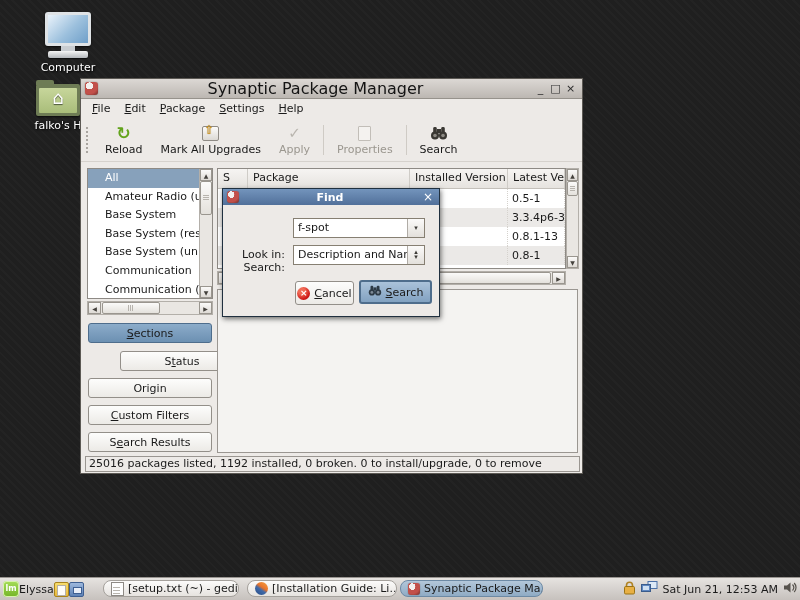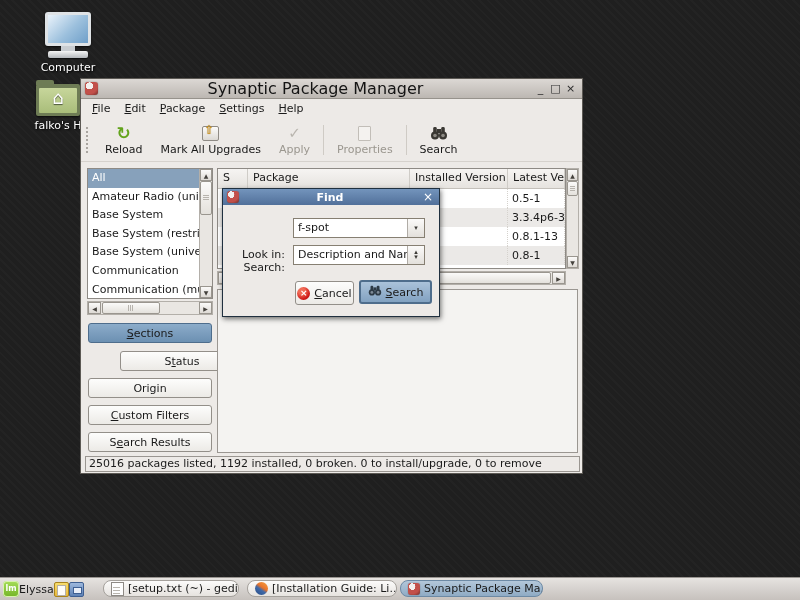--- a/index.html
+++ b/index.html
@@ -42,21 +42,21 @@
   .i-reload{color:#63a41c;font-size:17px;font-weight:bold;line-height:17px;}
   .i-upg{position:relative;width:15px;height:13px;background:linear-gradient(#fcfcfb,#dcd9d4);border:1px solid #8f8b85;border-radius:2px;}
   .i-upg span{position:absolute;left:1px;top:-4px;font-size:12px;color:#d79a1e;text-shadow:0 0 1px #8a5f0a;}
   .i-check{color:#b9b5ae;font-size:15px;}
   .i-doc{width:11px;height:13px;background:#f4f2ef;border:1px solid #c2beb8;border-radius:1px;}
   .binoc{display:inline-block;}
 
   
   .catlist{position:absolute;left:6px;top:89px;width:126px;height:131px;background:#fff;border:1px solid #8e8a85;box-sizing:border-box;overflow:hidden;}
   .catrows{position:absolute;left:0;top:0;right:13px;bottom:0;}
-  .cat{height:18.6px;line-height:18.6px;padding-left:4px;white-space:nowrap;overflow:hidden;}
+  .cat{height:18.6px;line-height:18.6px;padding-left:17px;white-space:nowrap;overflow:hidden;}
   .cat.sel{background:#87a1bb;color:#fff;}
   .vscroll{position:absolute;right:0;top:0;width:13px;bottom:0;background:#e9e6e2;border-left:1px solid #b3afa9;box-sizing:border-box;}
   .sbtn{position:absolute;left:0;right:0;height:12px;background:linear-gradient(#fbfaf9,#dedad5);border:1px solid #9a968f;box-sizing:border-box;
     font-size:6px;text-align:center;line-height:11px;color:#44413c;}
   .sthumb{position:absolute;left:0;right:0;background:linear-gradient(#fbfaf9,#e4e1dc);border:1px solid #9a968f;box-sizing:border-box;border-radius:2px;}
   .sthumb:after{content:"";position:absolute;left:2px;right:2px;top:50%;height:5px;margin-top:-3px;
     background:repeating-linear-gradient(#b7b3ad 0 1px,transparent 1px 2px);}
   .hscroll{position:absolute;height:14px;background:#e9e6e2;border:1px solid #b3afa9;box-sizing:border-box;}
   .hbtn{position:absolute;top:0;bottom:0;width:13px;background:linear-gradient(#fbfaf9,#dedad5);border:1px solid #9a968f;box-sizing:border-box;
     font-size:6px;text-align:center;line-height:12px;color:#44413c;}
@@ -336,15 +336,31 @@
       <span>[setup.txt (~) - gedit]</span>
     </div>
     <div class="task" style="left:247px;width:150px;">
       <span class="tico-ff"></span>
       <span>[Installation Guide: Li...</span>
     </div>
     <div class="task active" style="left:400px;width:143px;">
       <span class="syn-icon" style="width:12px;height:12px;flex:0 0 12px;"></span>
       <span>Synaptic Package Ma...</span>
     </div>
+    <div class="tray">
+      <span><svg width="13" height="14" viewBox="0 0 13 14">
+            <path d="M3.5 6V4.2a3 3 0 0 1 6 0V6" fill="none" stroke="#b08322" stroke-width="1.6"></path>
+            <rect x="1.5" y="5.5" width="10" height="7.5" rx="1.2" fill="#e8b044" stroke="#9a7214"></rect>
+          </svg></span>
+      <span><svg width="17" height="13" viewBox="0 0 17 13">
+            <rect x="7" y="0.5" width="9" height="7" fill="#dce9f7" stroke="#4a70a8"></rect>
+            <rect x="0.5" y="3.5" width="9" height="7" fill="#5e87c0" stroke="#3a5c8c"></rect>
+            <rect x="2" y="5" width="6" height="4" fill="#cfe0f2"></rect>
+          </svg></span>
+      <span class="clock">Sat Jun 21, 12:53 AM</span>
+      <span><svg width="14" height="13" viewBox="0 0 14 13">
+            <polygon points="1,4.5 4,4.5 7.5,1.5 7.5,11.5 4,8.5 1,8.5" fill="#57534d"></polygon>
+            <path d="M9.5 3.5a4.5 4.5 0 0 1 0 6 M11.2 2a6.5 6.5 0 0 1 0 9" fill="none" stroke="#57534d" stroke-width="1.2"></path>
+          </svg></span>
+    </div>
   </div>
 
 </div>
 
 </body></html>

